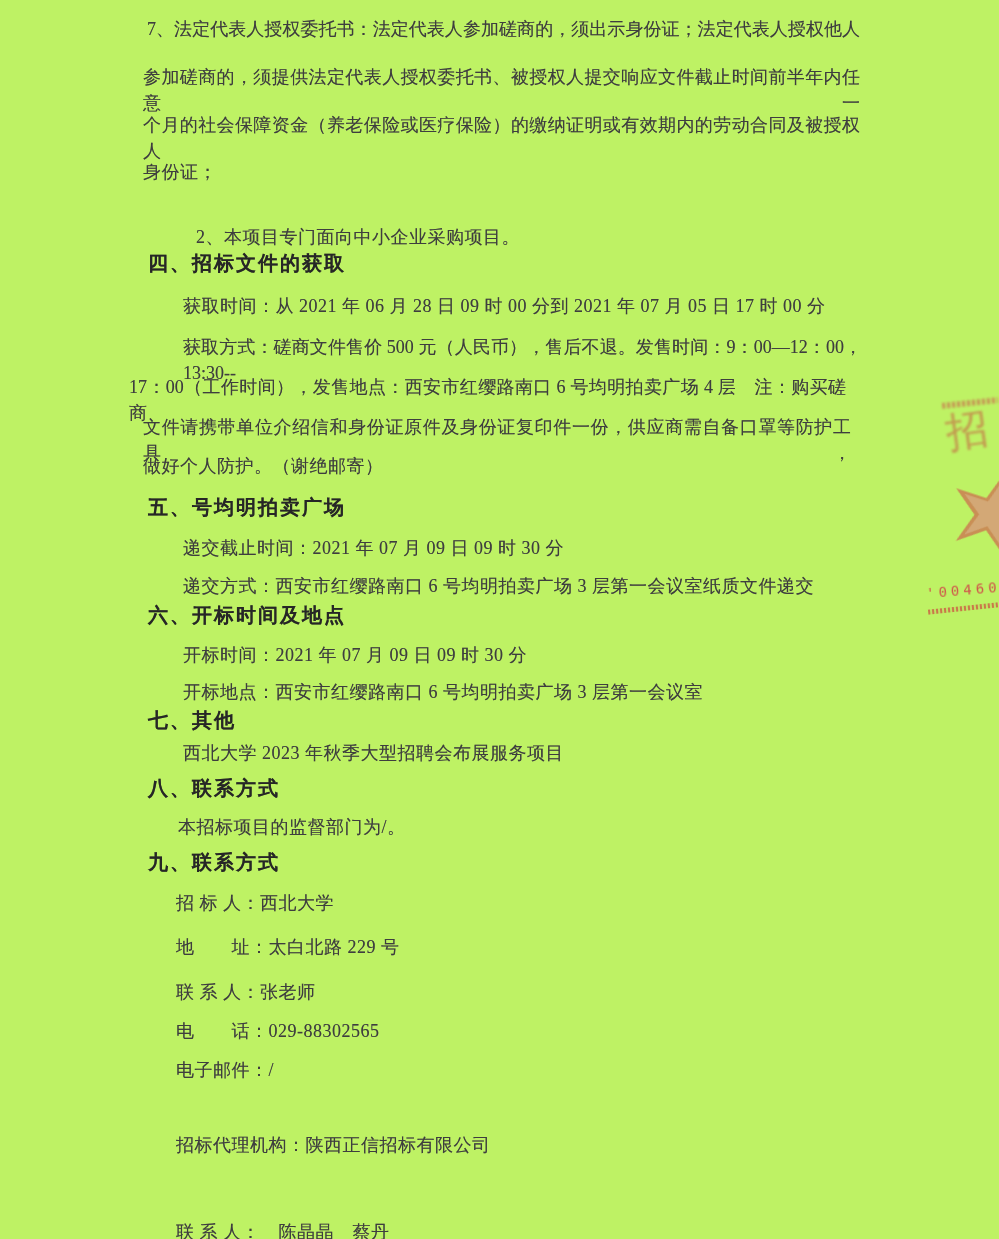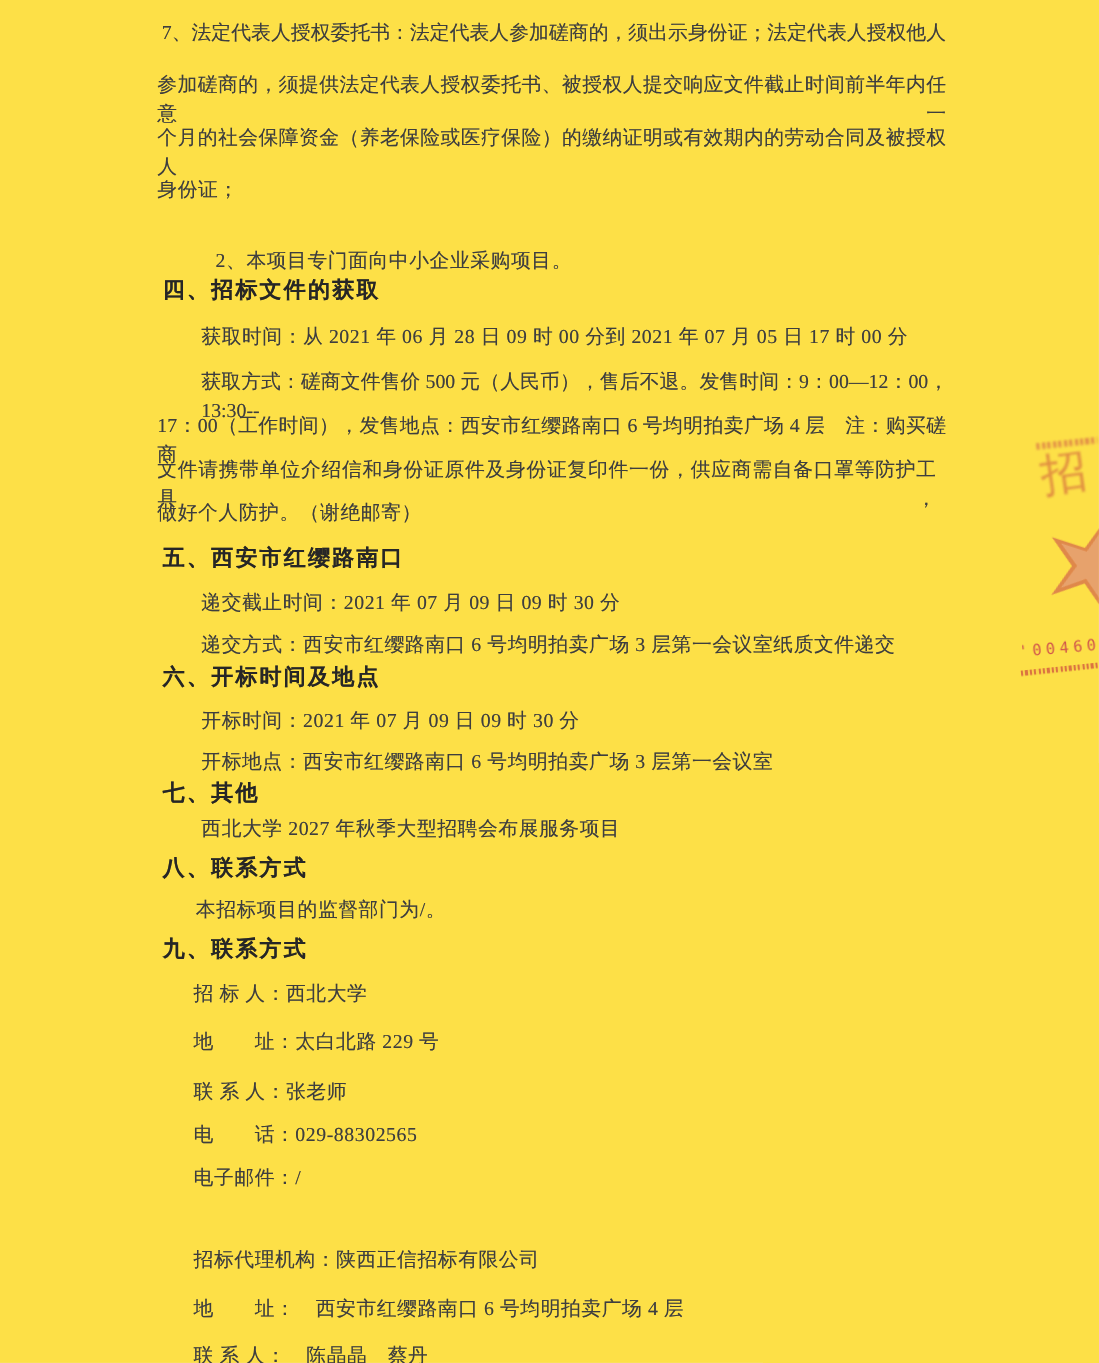--- a/index.html
+++ b/index.html
@@ -1,21 +1,21 @@
 <!DOCTYPE html>
 <html><head>
 <meta charset="utf-8">
 <style>
   html, body { margin: 0; padding: 0; background: #e8e8e8; }
   .page {
     position: relative;
     width: 999px;
     height: 1239px;
     margin: 0 auto;
-    background: #fde047;
+    background: #bef264;
     overflow: hidden;
     font-family: "Liberation Serif", "DejaVu Serif", serif;
   }
   .ln {
     position: absolute;
     font-size: 18px;
     line-height: 26px;
     color: #3e3e3e;
     white-space: pre;
     text-shadow: 0 0 0.6px rgba(80,80,80,0.55);
@@ -99,47 +99,46 @@
   <div class="ln fill" style="left:147px; top:16px;  width:713px">7、法定代表人授权委托书：法定代表人参加磋商的，须出示身份证；法定代表人授权他人</div>
   <div class="ln fill" style="left:143px; top:64px;  width:717px">参加磋商的，须提供法定代表人授权委托书、被授权人提交响应文件截止时间前半年内任意一</div>
   <div class="ln fill" style="left:143px; top:112px; width:717px">个月的社会保障资金（养老保险或医疗保险）的缴纳证明或有效期内的劳动合同及被授权人</div>
   <div class="ln" style="left:143px; top:159px;">身份证；</div>
 
   <div class="ln" style="left:196px; top:224px;">2、本项目专门面向中小企业采购项目。</div>
 
   <div class="hd" style="left:148px; top:250px;">四、招标文件的获取</div>
   <div class="ln" style="left:183px; top:293px;">获取时间：从 2021 年 06 月 28 日 09 时 00 分到 2021 年 07 月 05 日 17 时 00 分</div>
   <div class="ln fill" style="left:183px; top:334px; width:679px">获取方式：磋商文件售价 500 元（人民币），售后不退。发售时间：9：00—12：00，13:30--</div>
-  <div class="ln fill" style="left:143px; top:374px; width:717px">17：00（工作时间），发售地点：西安市红缨路南口 6 号均明拍卖广场 4 层　注：购买磋商</div>
+  <div class="ln fill" style="left:129px; top:374px; width:717px">17：00（工作时间），发售地点：西安市红缨路南口 6 号均明拍卖广场 4 层　注：购买磋商</div>
   <div class="ln fill" style="left:143px; top:414px; width:708px">文件请携带单位介绍信和身份证原件及身份证复印件一份，供应商需自备口罩等防护工具，</div>
   <div class="ln" style="left:143px; top:453px;">做好个人防护。（谢绝邮寄）</div>
 
-  <div class="hd" style="left:148px; top:494px;">五、西安市红缨路南口</div>
+  <div class="hd" style="left:148px; top:494px;">五、号均明拍卖广场</div>
   <div class="ln" style="left:183px; top:535px;">递交截止时间：2021 年 07 月 09 日 09 时 30 分</div>
   <div class="ln" style="left:183px; top:573px;font-family:Liberation Serif, serif;">递交方式：西安市红缨路南口 6 号均明拍卖广场 3 层第一会议室纸质文件递交</div>
 
   <div class="hd" style="left:148px; top:602px;">六、开标时间及地点</div>
   <div class="ln" style="left:183px; top:642px;">开标时间：2021 年 07 月 09 日 09 时 30 分</div>
   <div class="ln" style="left:183px; top:679px;">开标地点：西安市红缨路南口 6 号均明拍卖广场 3 层第一会议室</div>
 
   <div class="hd" style="left:148px; top:707px;">七、其他</div>
-  <div class="ln" style="left:183px; top:740px;">西北大学 2027 年秋季大型招聘会布展服务项目</div>
+  <div class="ln" style="left:183px; top:740px;">西北大学 2023 年秋季大型招聘会布展服务项目</div>
 
   <div class="hd" style="left:148px; top:775px;">八、联系方式</div>
   <div class="ln" style="left:178px; top:814px;">本招标项目的监督部门为/。</div>
 
   <div class="hd" style="left:148px; top:849px;">九、联系方式</div>
   <div class="ln" style="left:176px; top:890px;">招 标 人：西北大学</div>
   <div class="ln" style="left:176px; top:934px;">地　　址：太白北路 229 号</div>
   <div class="ln" style="left:176px; top:979px;">联 系 人：张老师</div>
   <div class="ln" style="left:176px; top:1018px;">电　　话：029-88302565</div>
   <div class="ln" style="left:176px; top:1057px;">电子邮件：/</div>
 
   <div class="ln" style="left:176px; top:1132px;">招标代理机构：陕西正信招标有限公司</div>
-  <div class="ln" style="left:176px; top:1176px;">地　　址：　西安市红缨路南口 6 号均明拍卖广场 4 层</div>
   <div class="ln" style="left:176px; top:1219px;">联 系 人：　陈晶晶　蔡丹</div>
 
   <div class="stamp">
     <div class="stamp-microrow"></div>
     <div class="stamp-char">招</div>
     <svg class="stamp-star" width="92" height="88" viewBox="0 0 100 100">
       <path d="M50,3 L61,37 L97,37 L68,59 L79,94 L50,72 L21,94 L32,59 L3,37 L39,37 Z" fill="#cf574d" fill-opacity="0.78"></path>
       <path d="M50,14 L58,40 L86,40 L63,57 L72,84 L50,67 L28,84 L37,57 L14,40 L42,40 Z" fill="#fdf4f2" fill-opacity="0.25"></path>
     </svg>
     <div class="stamp-number">'00460</div>

